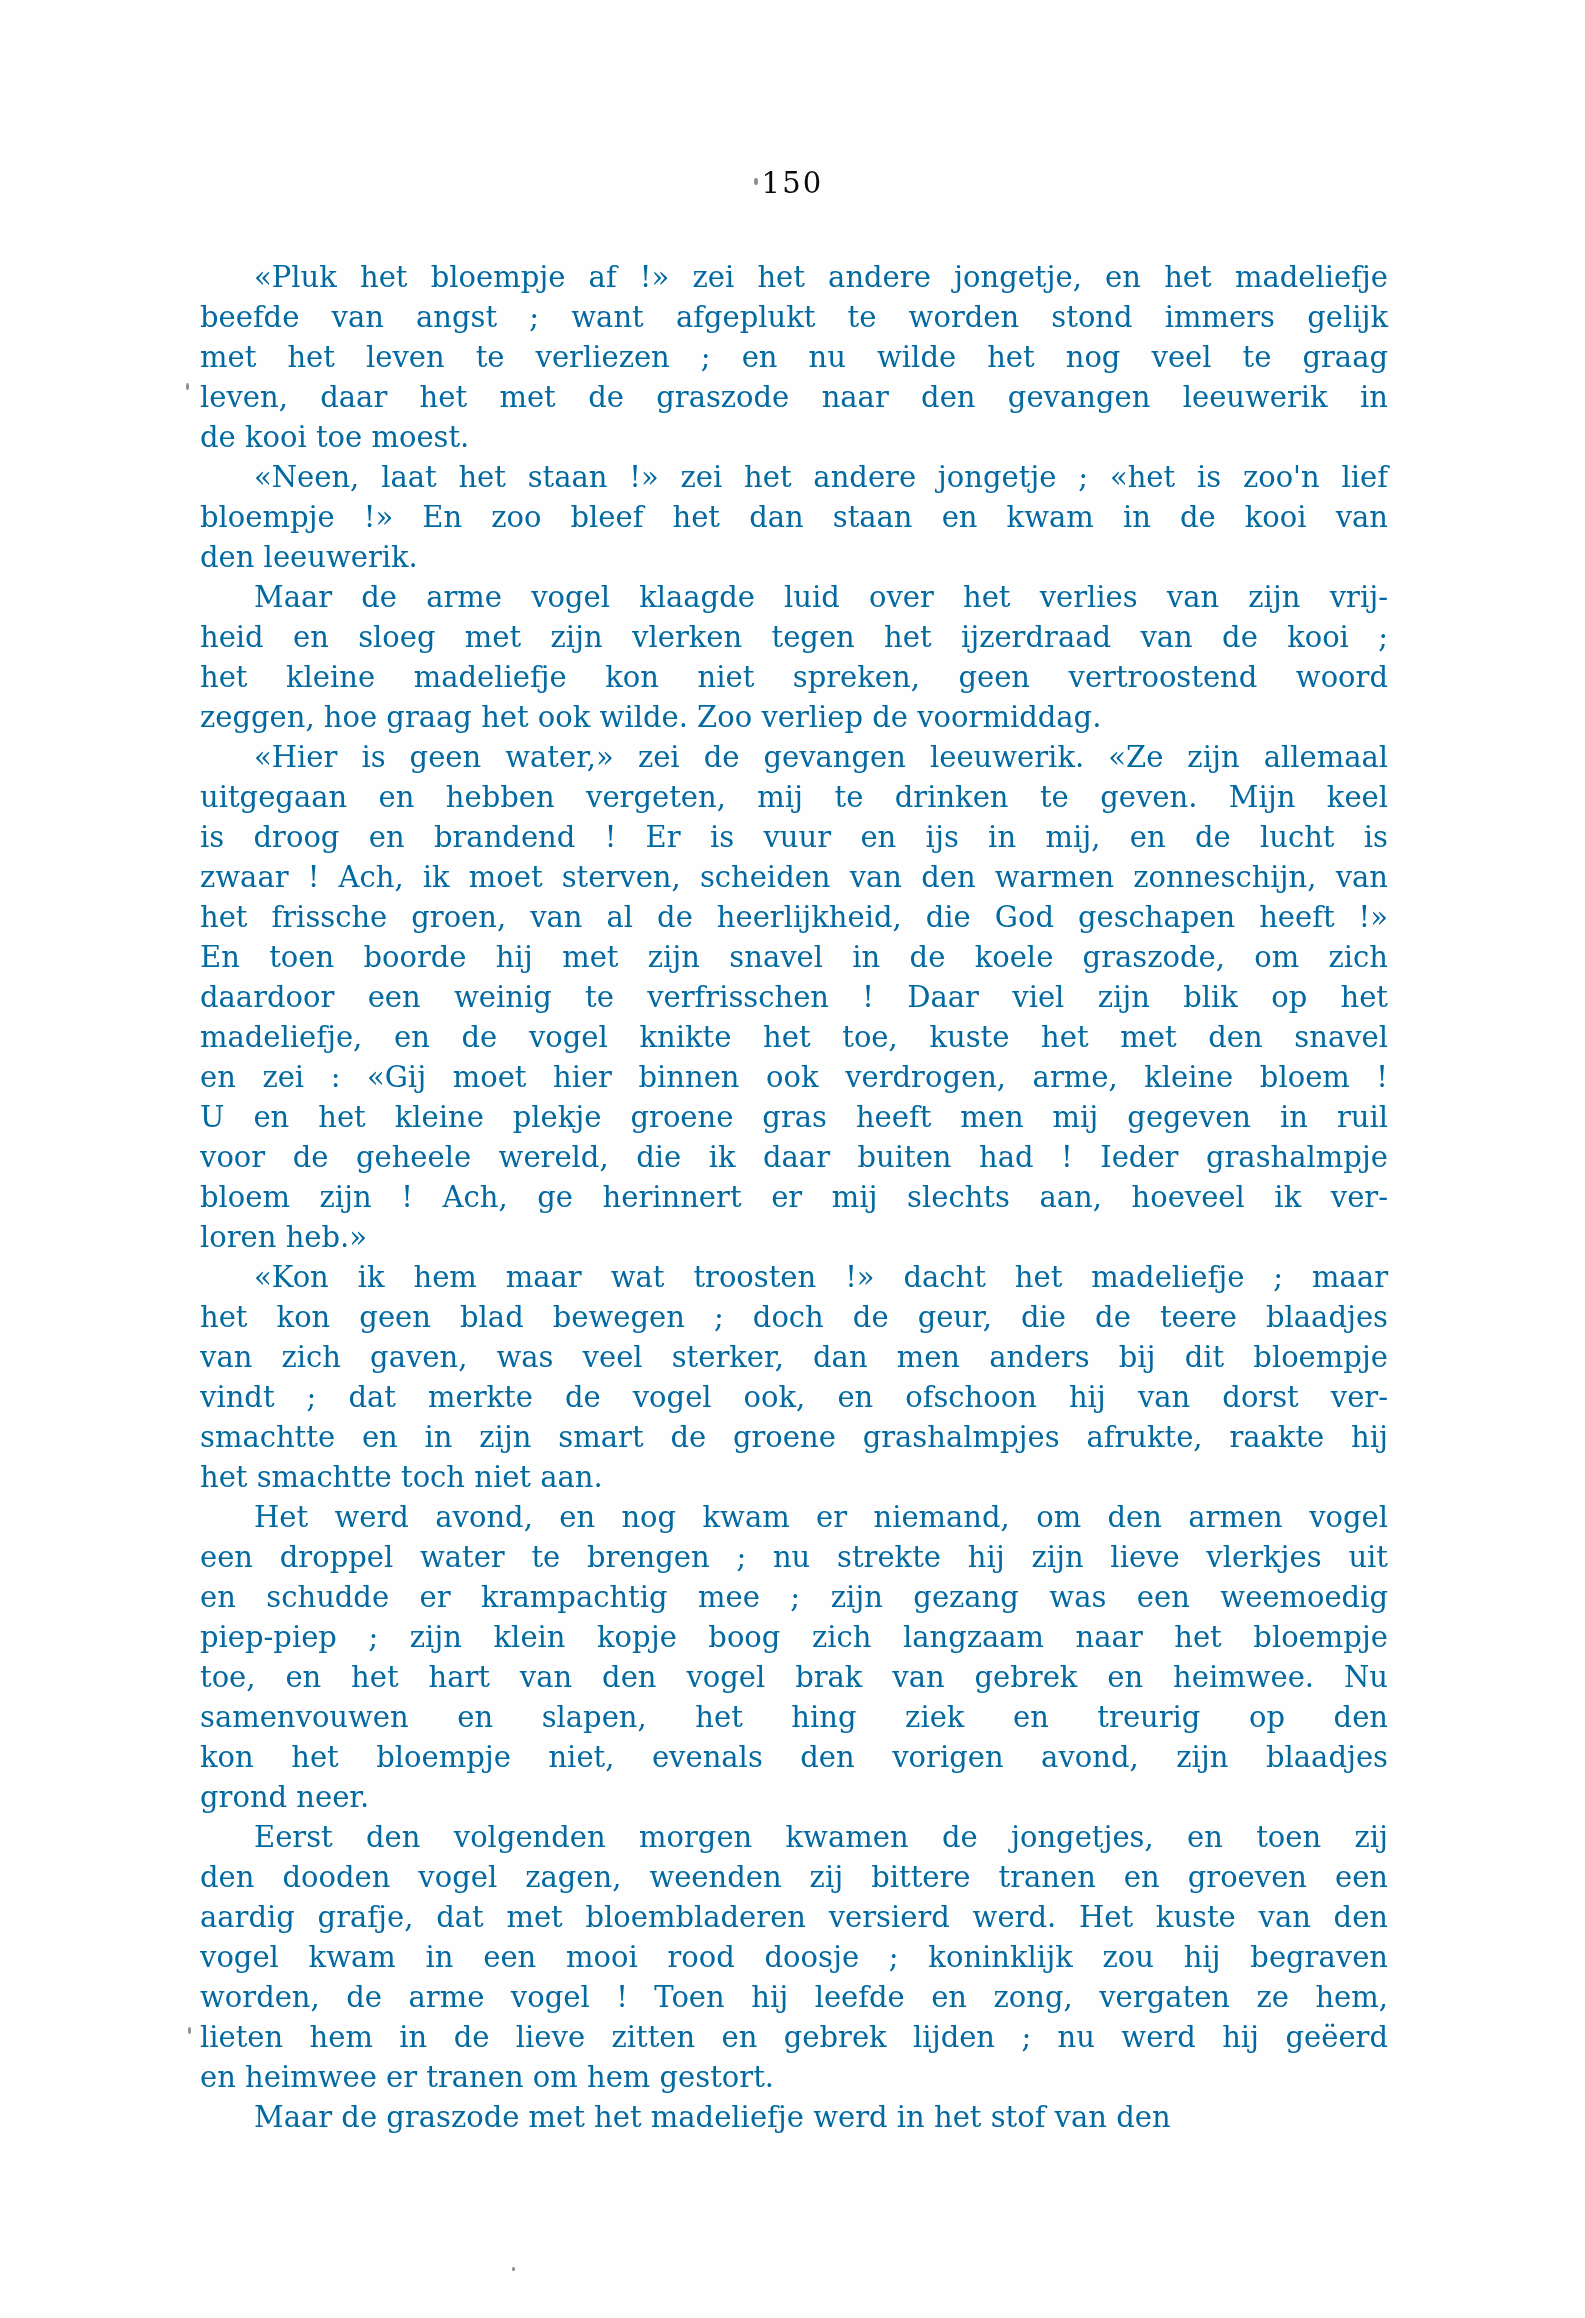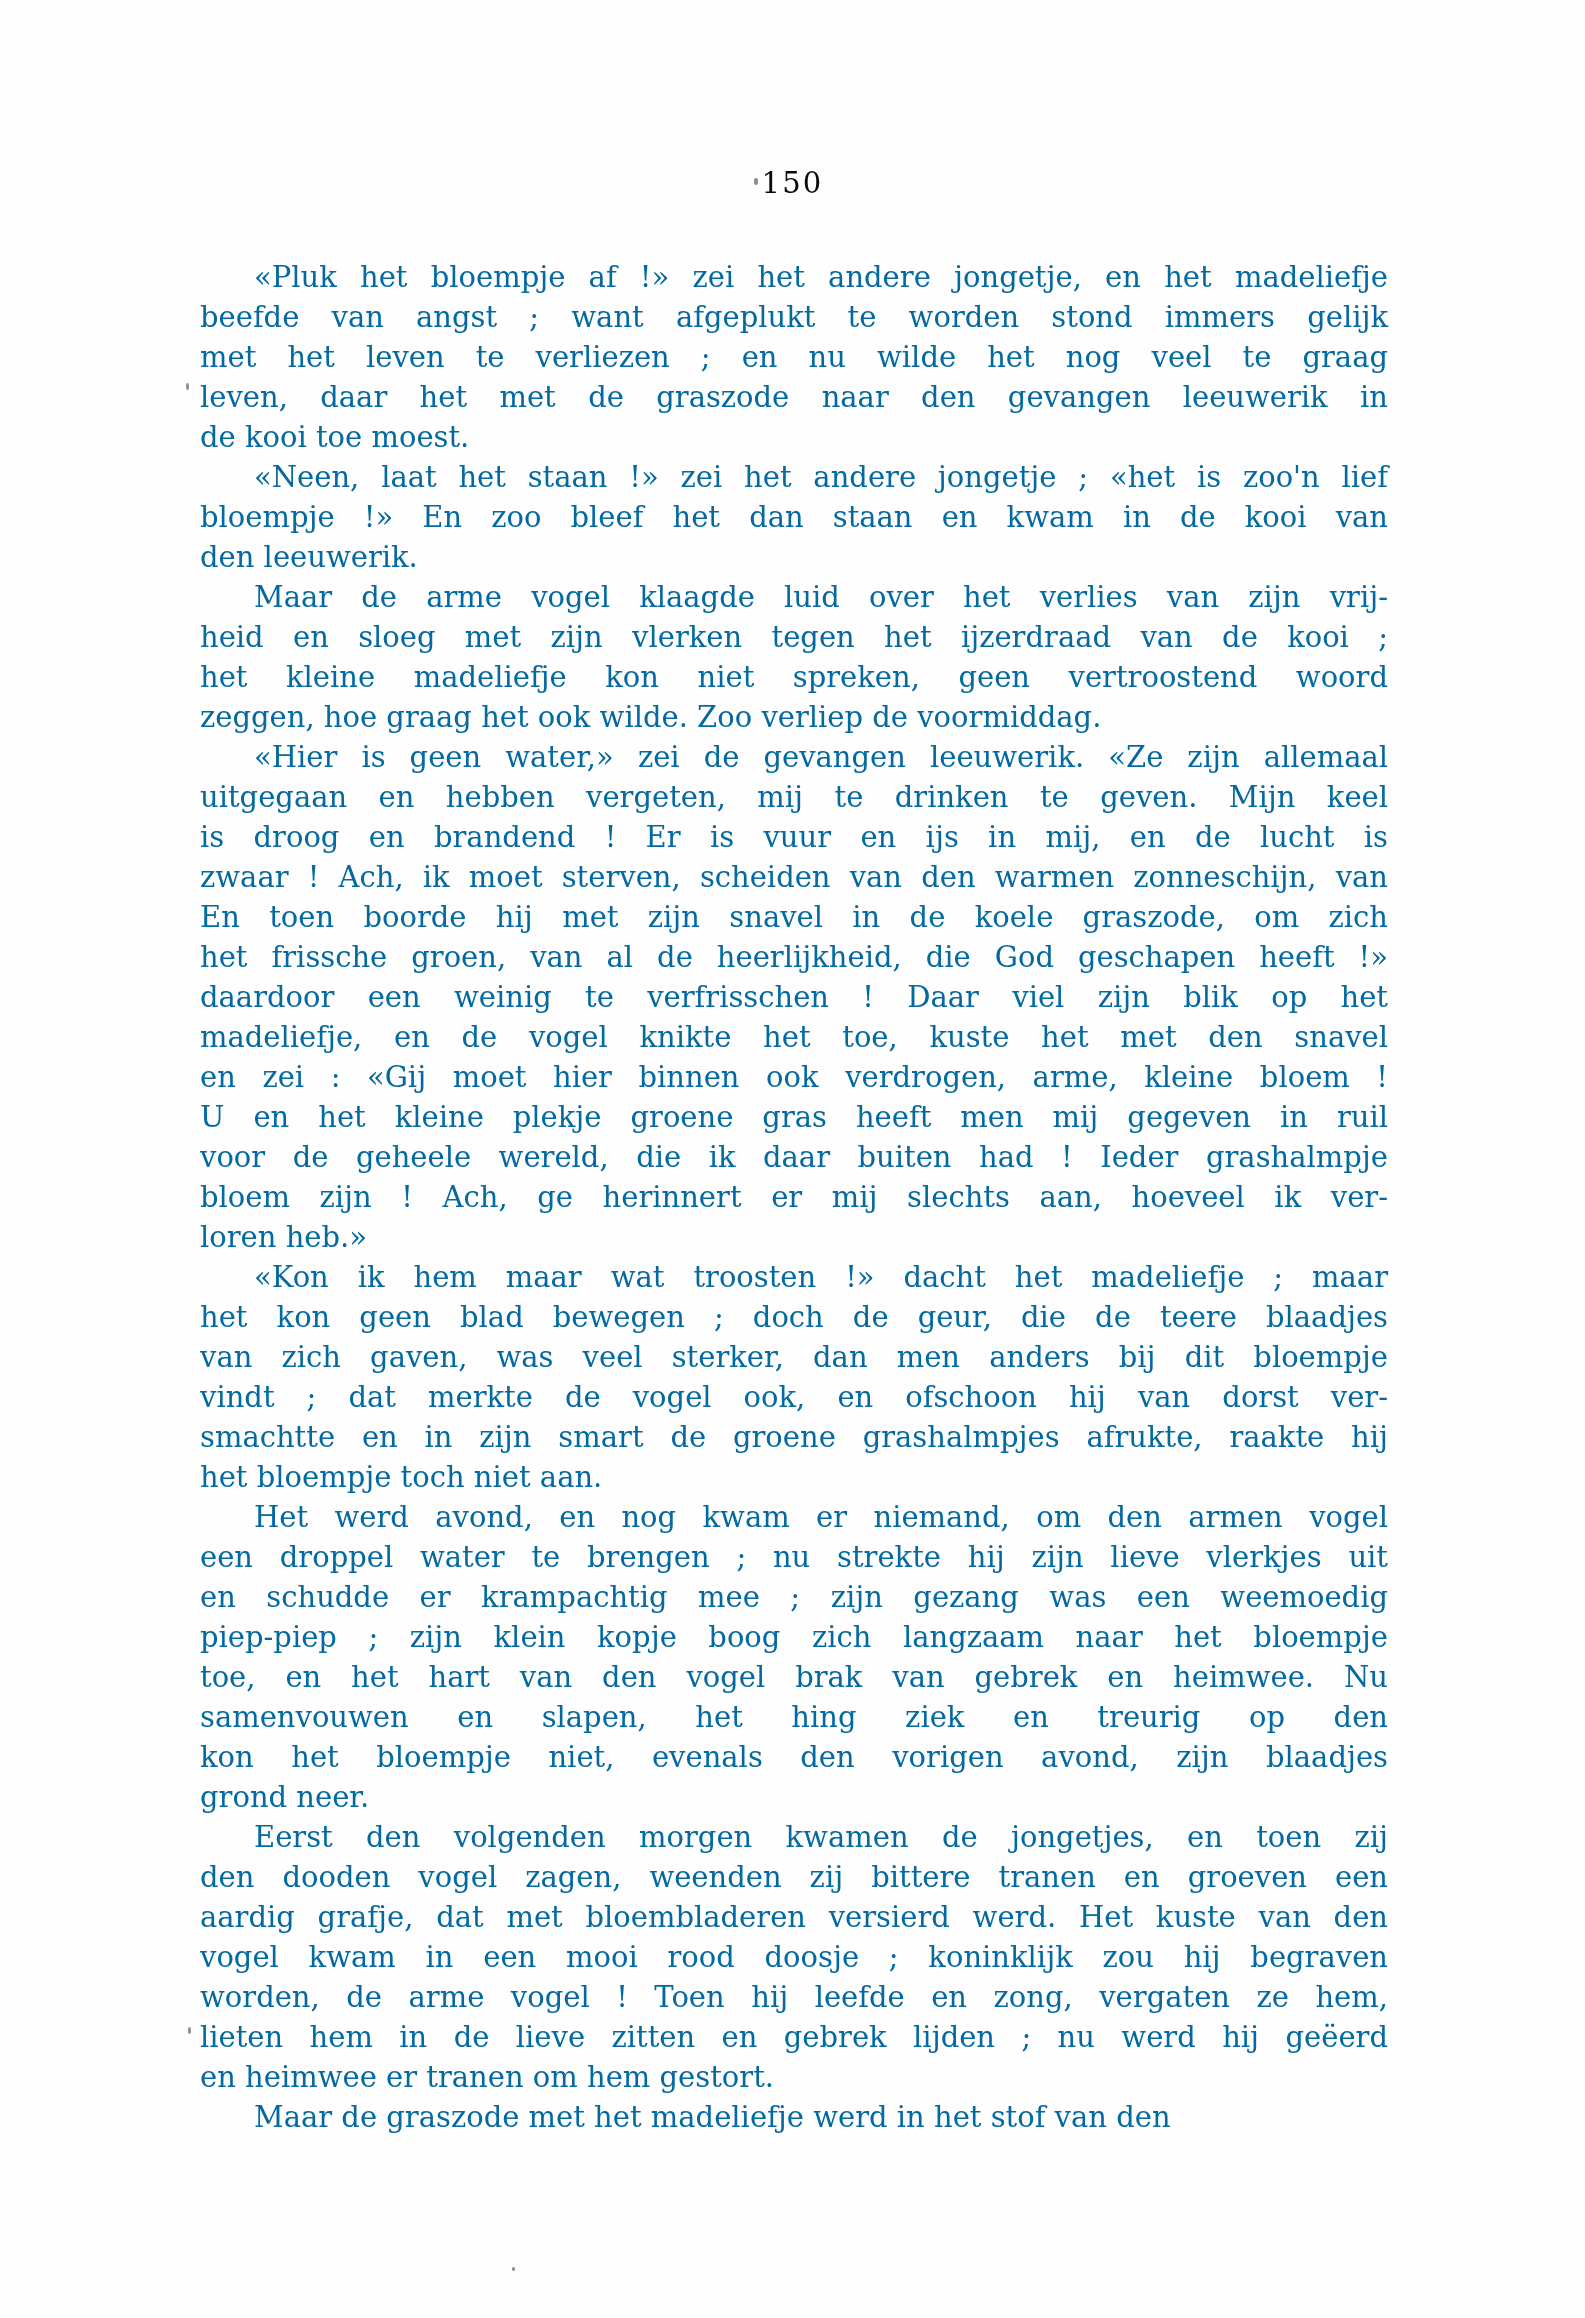--- a/index.html
+++ b/index.html
@@ -80,37 +80,37 @@
         <div class="line first">Maar de arme vogel klaagde luid over het verlies van zijn vrij-</div>
         <div class="line">heid en sloeg met zijn vlerken tegen het ijzerdraad van de kooi ;</div>
         <div class="line">het kleine madeliefje kon niet spreken, geen vertroostend woord</div>
         <div class="line last">zeggen, hoe graag het ook wilde. Zoo verliep de voormiddag.</div>
       </div>
       <div class="paragraph">
         <div class="line first">«Hier is geen water,» zei de gevangen leeuwerik. «Ze zijn allemaal</div>
         <div class="line">uitgegaan en hebben vergeten, mij te drinken te geven. Mijn keel</div>
         <div class="line">is droog en brandend ! Er is vuur en ijs in mij, en de lucht is</div>
         <div class="line">zwaar ! Ach, ik moet sterven, scheiden van den warmen zonneschijn, van</div>
+        <div class="line">het frissche groen, van al de heerlijkheid, die God geschapen heeft !»</div>
         <div class="line">En toen boorde hij met zijn snavel in de koele graszode, om zich</div>
-        <div class="line">het frissche groen, van al de heerlijkheid, die God geschapen heeft !»</div>
         <div class="line">daardoor een weinig te verfrisschen ! Daar viel zijn blik op het</div>
         <div class="line">madeliefje, en de vogel knikte het toe, kuste het met den snavel</div>
         <div class="line">en zei : «Gij moet hier binnen ook verdrogen, arme, kleine bloem !</div>
         <div class="line">U en het kleine plekje groene gras heeft men mij gegeven in ruil</div>
         <div class="line">voor de geheele wereld, die ik daar buiten had ! Ieder grashalmpje</div>
         <div class="line">bloem zijn ! Ach, ge herinnert er mij slechts aan, hoeveel ik ver-</div>
         <div class="line last">loren heb.»</div>
       </div>
       <div class="paragraph">
         <div class="line first">«Kon ik hem maar wat troosten !» dacht het madeliefje ; maar</div>
         <div class="line">het kon geen blad bewegen ; doch de geur, die de teere blaadjes</div>
         <div class="line">van zich gaven, was veel sterker, dan men anders bij dit bloempje</div>
         <div class="line">vindt ; dat merkte de vogel ook, en ofschoon hij van dorst ver-</div>
         <div class="line">smachtte en in zijn smart de groene grashalmpjes afrukte, raakte hij</div>
-        <div class="line last">het bloempje toch niet aan.</div>
+        <div class="line last">het smachtte toch niet aan.</div>
       </div>
       <div class="paragraph">
         <div class="line first">Het werd avond, en nog kwam er niemand, om den armen vogel</div>
         <div class="line">een droppel water te brengen ; nu strekte hij zijn lieve vlerkjes uit</div>
         <div class="line">en schudde er krampachtig mee ; zijn gezang was een weemoedig</div>
         <div class="line">piep-piep ; zijn klein kopje boog zich langzaam naar het bloempje</div>
         <div class="line">toe, en het hart van den vogel brak van gebrek en heimwee. Nu</div>
         <div class="line">samenvouwen en slapen, het hing ziek en treurig op den</div>
         <div class="line">kon het bloempje niet, evenals den vorigen avond, zijn blaadjes</div>
         <div class="line last">grond neer.</div>

